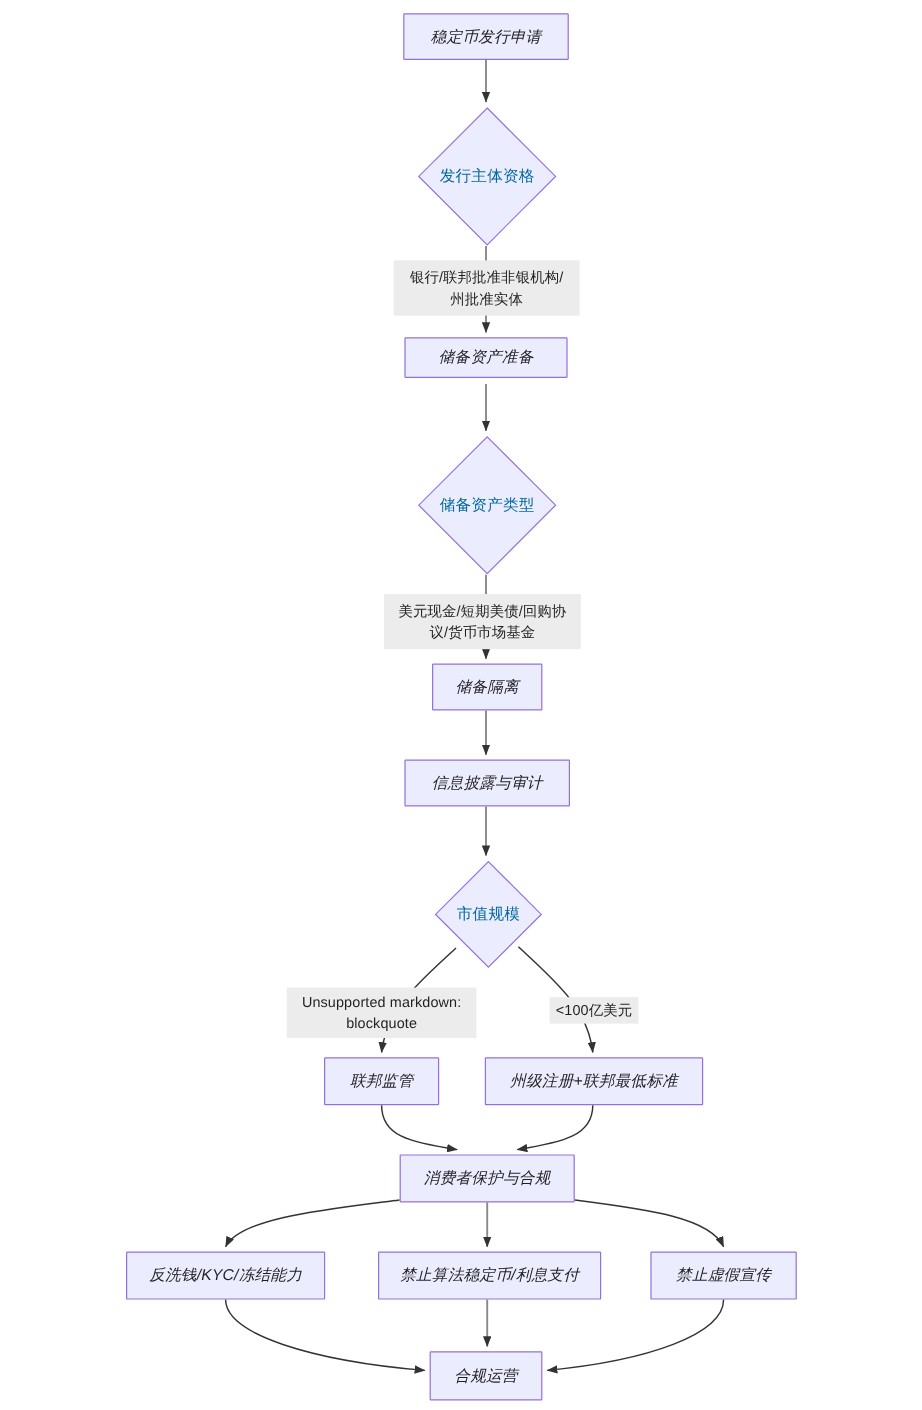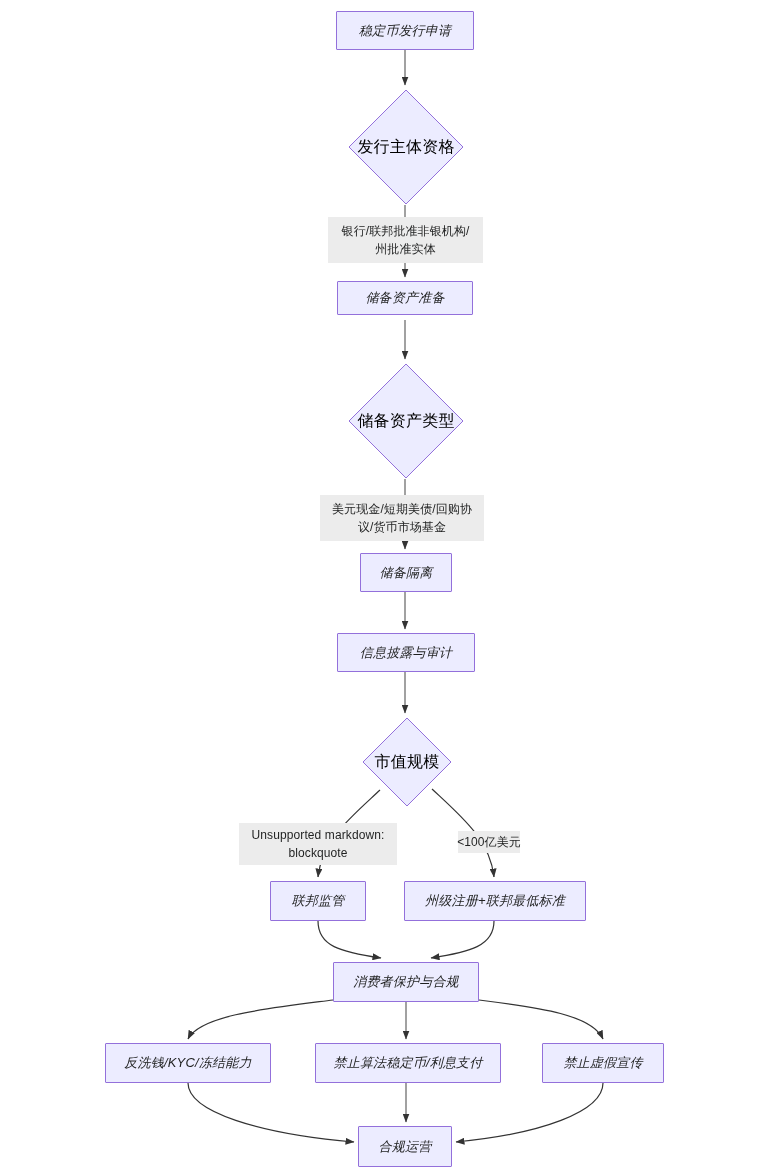--- a/index.html
+++ b/index.html
@@ -56,22 +56,22 @@
   .diamond-shape {
     position: absolute;
     left: 0;
     top: 0;
     width: 100%;
     height: 100%;
   }
   .diamond-label {
     position: relative;
     z-index: 2;
-    font-size: 16px;
-    color: #000000;
+    font-size: 13px;
+    color: #0369a1;
     text-align: center;
     white-space: nowrap;
     letter-spacing: 0.2px;
   }
   .edge-label {
     position: absolute;
     box-sizing: border-box;
     background: #ECECEC;
     color: #1f2020;
     font-size: 12px;
@@ -175,21 +175,21 @@
     <svg class="diamond-shape" viewBox="0 0 90 90" preserveAspectRatio="none">
       <polygon points="45,1 89,45 45,89 1,45" fill="#ECECFF" stroke="#9370DB" stroke-width="1"></polygon>
     </svg>
     <span class="diamond-label">市值规模</span>
   </div>
 
   <div class="edge-label" style="left:239px; top:823px; width:158px; height:42px;">
     <span>Unsupported markdown: blockquote</span>
   </div>
 
-  <div class="edge-label single-line" style="left:458px; top:831px; width:62px; height:22px;">
+  <div class="edge-label single-line" style="left:458px; top:831px; width:74px; height:22px;">
     <span>&lt;100亿美元</span>
   </div>
 
   <div class="node node-rect" style="left:270px; top:881px; width:96px; height:40px;">
     <span>联邦监管</span>
   </div>
 
   <div class="node node-rect" style="left:404px; top:881px; width:182px; height:40px;">
     <span>州级注册+联邦最低标准</span>
   </div>

